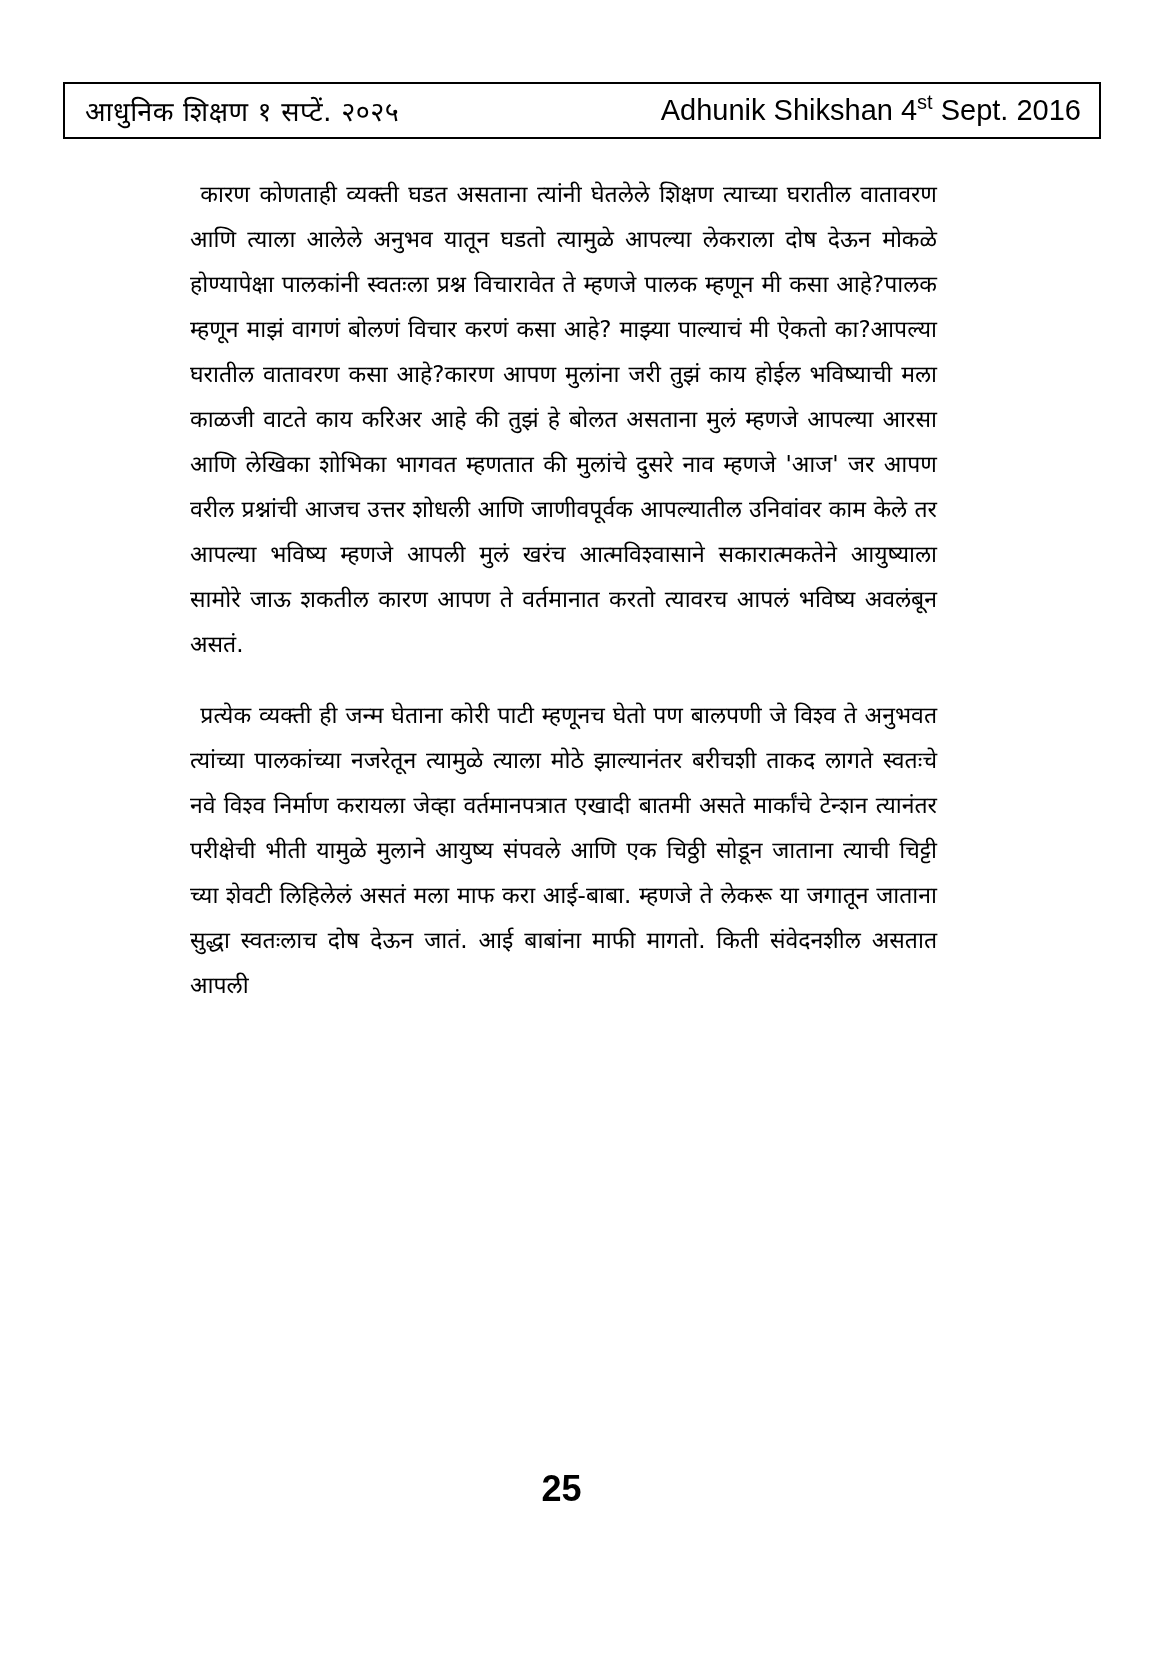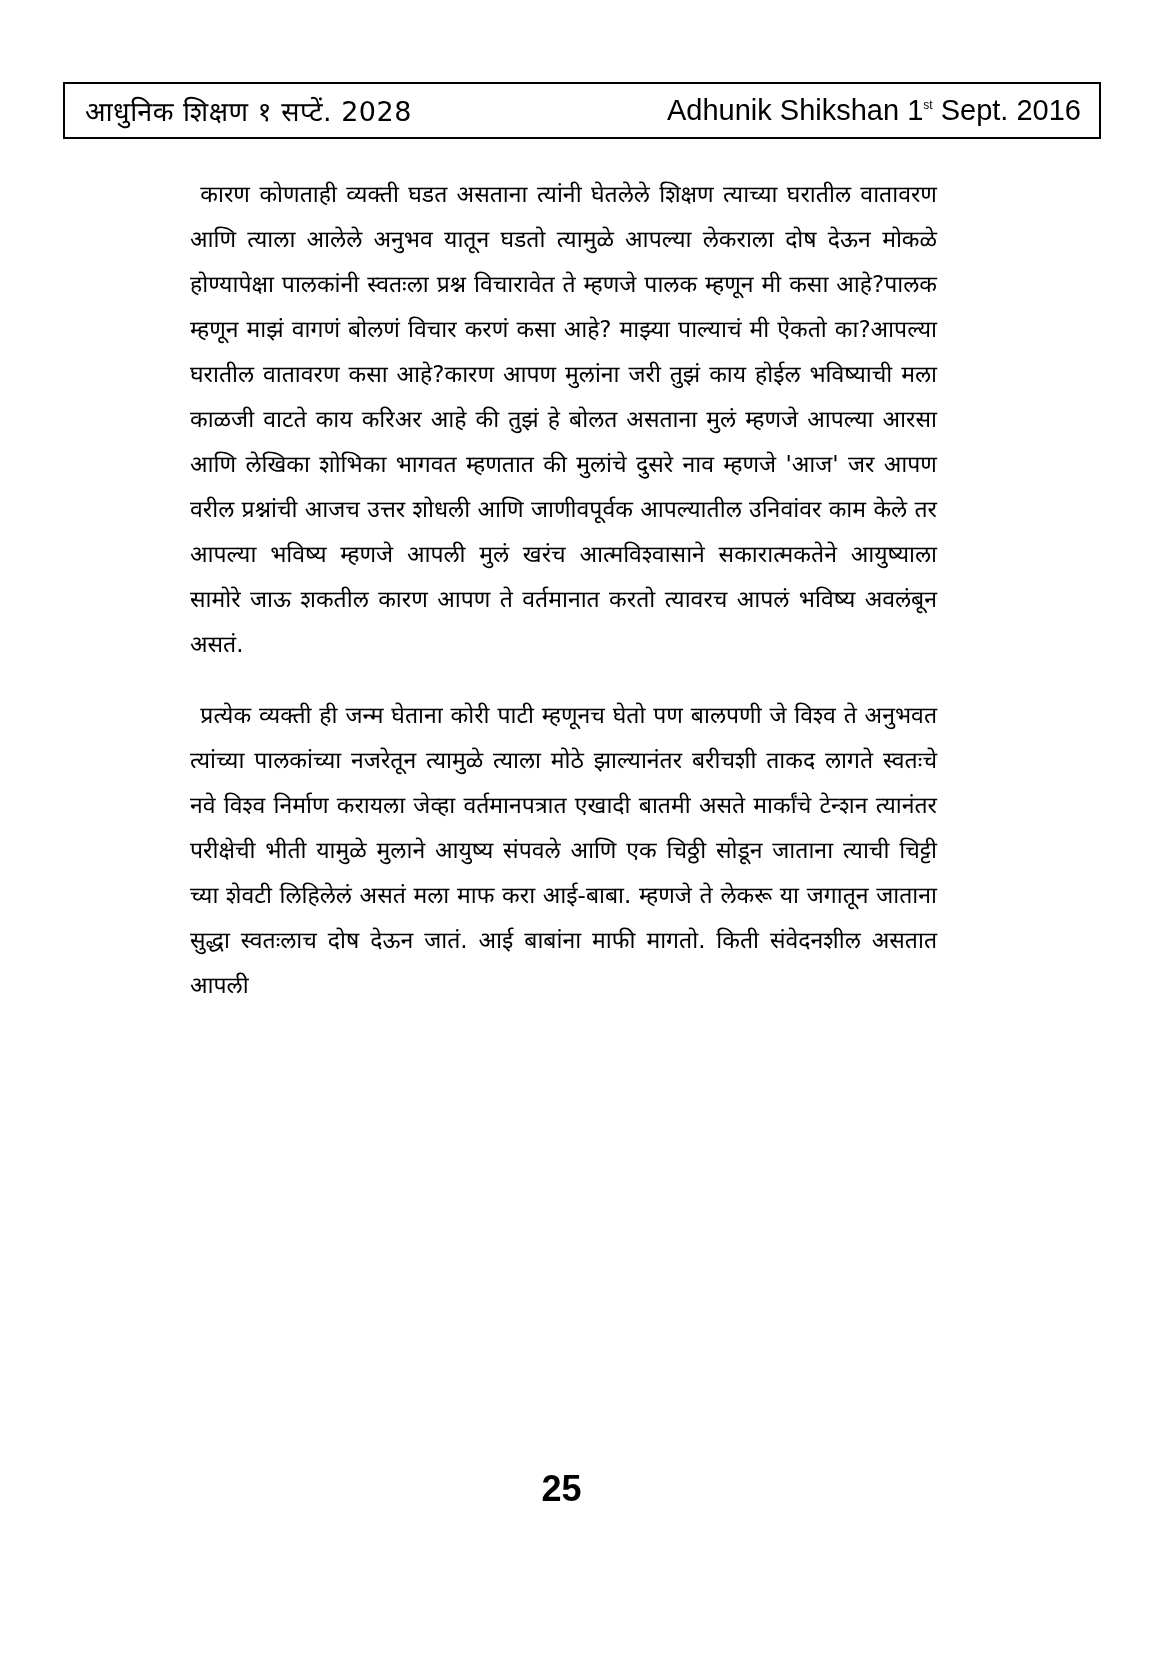--- a/index.html
+++ b/index.html
@@ -37,21 +37,21 @@
     white-space: nowrap;
   }
 
   .header-right {
     font-family: "Liberation Sans", sans-serif;
     font-size: 29px;
     white-space: nowrap;
   }
 
   .header-right sup {
-    font-size: 12px;
+    font-size: 20px;
     vertical-align: super;
     line-height: 0;
     margin-top: 24px;
   }
 
   .content {
     position: absolute;
     left: 190px;
     top: 172px;
     width: 747px;
@@ -78,23 +78,23 @@
     font-weight: 700;
     font-size: 36px;
   }
 </style>
 </head>
 <body>
 
 <div class="page">
 
   <header class="header-box">
-    <span class="header-left">आधुनिक शिक्षण १ सप्टें. 2028</span>
+    <span class="header-left">आधुनिक शिक्षण १ सप्टें. २०२५</span>
     <span class="header-right">
-      <span>Adhunik Shikshan 1</span><sup>st</sup><span> Sept.  2016</span>
+      <span>Adhunik Shikshan 4</span><sup>st</sup><span> Sept.  2016</span>
     </span>
   </header>
 
   <main class="content">
     <p class="para">कारण कोणताही व्यक्ती घडत असताना त्यांनी घेतलेले शिक्षण त्याच्या घरातील वातावरण आणि त्याला आलेले अनुभव यातून घडतो त्यामुळे आपल्या लेकराला दोष देऊन मोकळे होण्यापेक्षा पालकांनी स्वतःला प्रश्न विचारावेत ते म्हणजे पालक म्हणून मी कसा आहे?पालक म्हणून माझं वागणं बोलणं विचार करणं कसा आहे? माझ्या पाल्याचं मी ऐकतो का?आपल्या घरातील वातावरण कसा आहे?कारण आपण मुलांना जरी तुझं काय होईल भविष्याची मला काळजी वाटते काय करिअर आहे की तुझं हे बोलत असताना मुलं म्हणजे आपल्या आरसा आणि लेखिका शोभिका भागवत म्हणतात की मुलांचे दुसरे नाव म्हणजे 'आज' जर आपण वरील प्रश्नांची आजच उत्तर शोधली आणि जाणीवपूर्वक आपल्यातील उनिवांवर काम केले तर आपल्या भविष्य म्हणजे आपली मुलं खरंच आत्मविश्वासाने सकारात्मकतेने आयुष्याला सामोरे जाऊ शकतील कारण आपण ते वर्तमानात करतो त्यावरच आपलं भविष्य अवलंबून असतं.</p>
     <p class="para">प्रत्येक व्यक्ती ही जन्म घेताना कोरी पाटी  म्हणूनच घेतो पण बालपणी जे विश्व ते अनुभवत त्यांच्या पालकांच्या नजरेतून त्यामुळे त्याला मोठे झाल्यानंतर बरीचशी ताकद  लागते स्वतःचे नवे विश्व निर्माण करायला जेव्हा वर्तमानपत्रात एखादी बातमी असते मार्कांचे टेन्शन त्यानंतर परीक्षेची भीती यामुळे मुलाने आयुष्य संपवले आणि एक चिठ्ठी सोडून जाताना त्याची चिट्टी च्या शेवटी लिहिलेलं असतं मला माफ करा आई-बाबा. म्हणजे ते लेकरू या जगातून जाताना सुद्धा स्वतःलाच दोष देऊन जातं. आई बाबांना माफी मागतो. किती संवेदनशील असतात आपली</p>
   </main>
 
   <footer class="page-footer">
     <span class="page-number">25</span>

